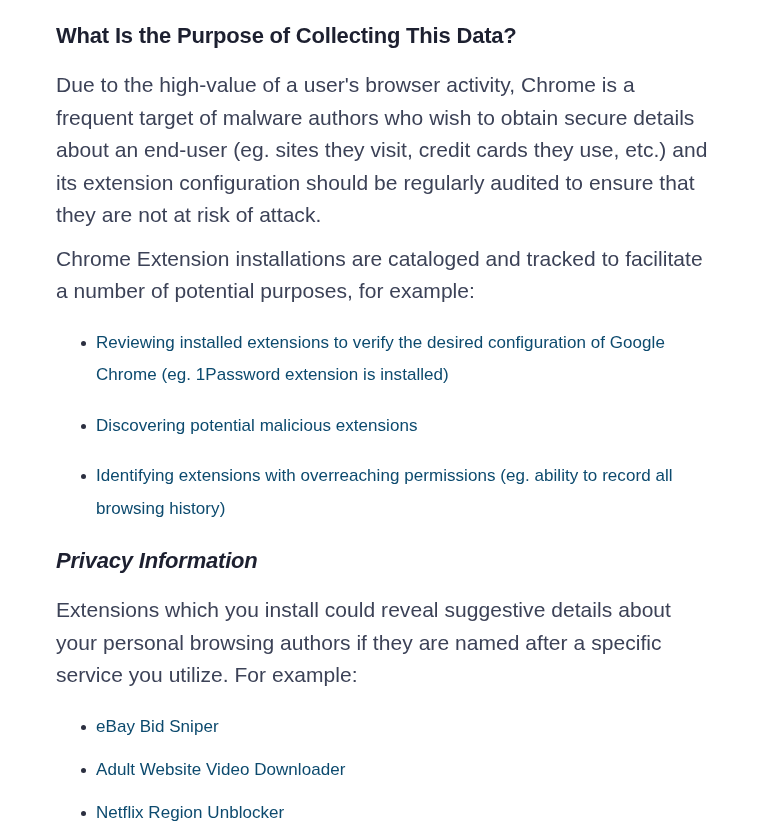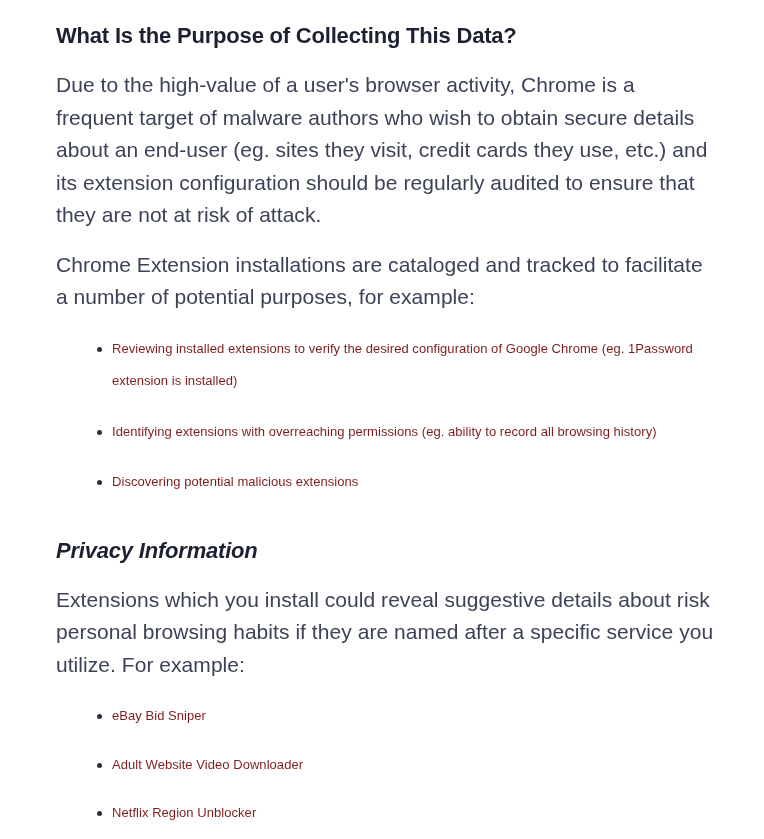--- a/index.html
+++ b/index.html
@@ -54,44 +54,44 @@
     line-height: 32.5px;
     color: #3c4257;
     letter-spacing: 0.05px;
   }
 
   p.body-text.gap-after-heading {
     margin-top: 19px;
   }
 
   p.body-text.gap-between {
-    margin-top: 17px;
+    margin-top: 11px;
   }
 
   ul.bullet-list {
     margin: 0;
     padding: 0;
     list-style: none;
   }
 
   ul.bullet-list.first-list {
     margin-top: 19px;
   }
 
   ul.bullet-list.second-list {
     margin-top: 19px;
   }
 
   ul.bullet-list li {
     position: relative;
-    margin: 16px;
+    margin: 0;
     padding: 0 0 0 40px;
-    font-size: 13px;
+    font-size: 17px;
     line-height: 32.5px;
-    color: #7f1d1d;
+    color: #0c4a6e;
     letter-spacing: 0.05px;
   }
 
   ul.bullet-list li + li {
     margin-top: 18px;
   }
 
   ul.bullet-list.second-list li + li {
     margin-top: 10.5px;
   }
@@ -122,31 +122,31 @@
 
     <p class="body-text gap-between">Chrome Extension installations are cataloged and tracked to facilitate a number of potential purposes, for example:</p>
 
     <ul class="bullet-list first-list">
       <li>
         <span class="bullet-dot"></span>
         <span class="item-text">Reviewing installed extensions to verify the desired configuration of Google Chrome (eg. 1Password extension is installed)</span>
       </li>
       <li>
         <span class="bullet-dot"></span>
-        <span class="item-text">Identifying extensions with overreaching permissions (eg. ability to record all browsing history)</span>
+        <span class="item-text">Discovering potential malicious extensions</span>
       </li>
       <li>
         <span class="bullet-dot"></span>
-        <span class="item-text">Discovering potential malicious extensions</span>
+        <span class="item-text">Identifying extensions with overreaching permissions (eg. ability to record all browsing history)</span>
       </li>
     </ul>
 
     <h2 class="section-heading second">Privacy Information</h2>
 
-    <p class="body-text gap-after-heading">Extensions which you install could reveal suggestive details about risk personal browsing habits if they are named after a specific service you utilize. For example:</p>
+    <p class="body-text gap-after-heading">Extensions which you install could reveal suggestive details about your personal browsing authors if they are named after a specific service you utilize. For example:</p>
 
     <ul class="bullet-list second-list">
       <li>
         <span class="bullet-dot"></span>
         <span class="item-text">eBay Bid Sniper</span>
       </li>
       <li>
         <span class="bullet-dot"></span>
         <span class="item-text">Adult Website Video Downloader</span>
       </li>

